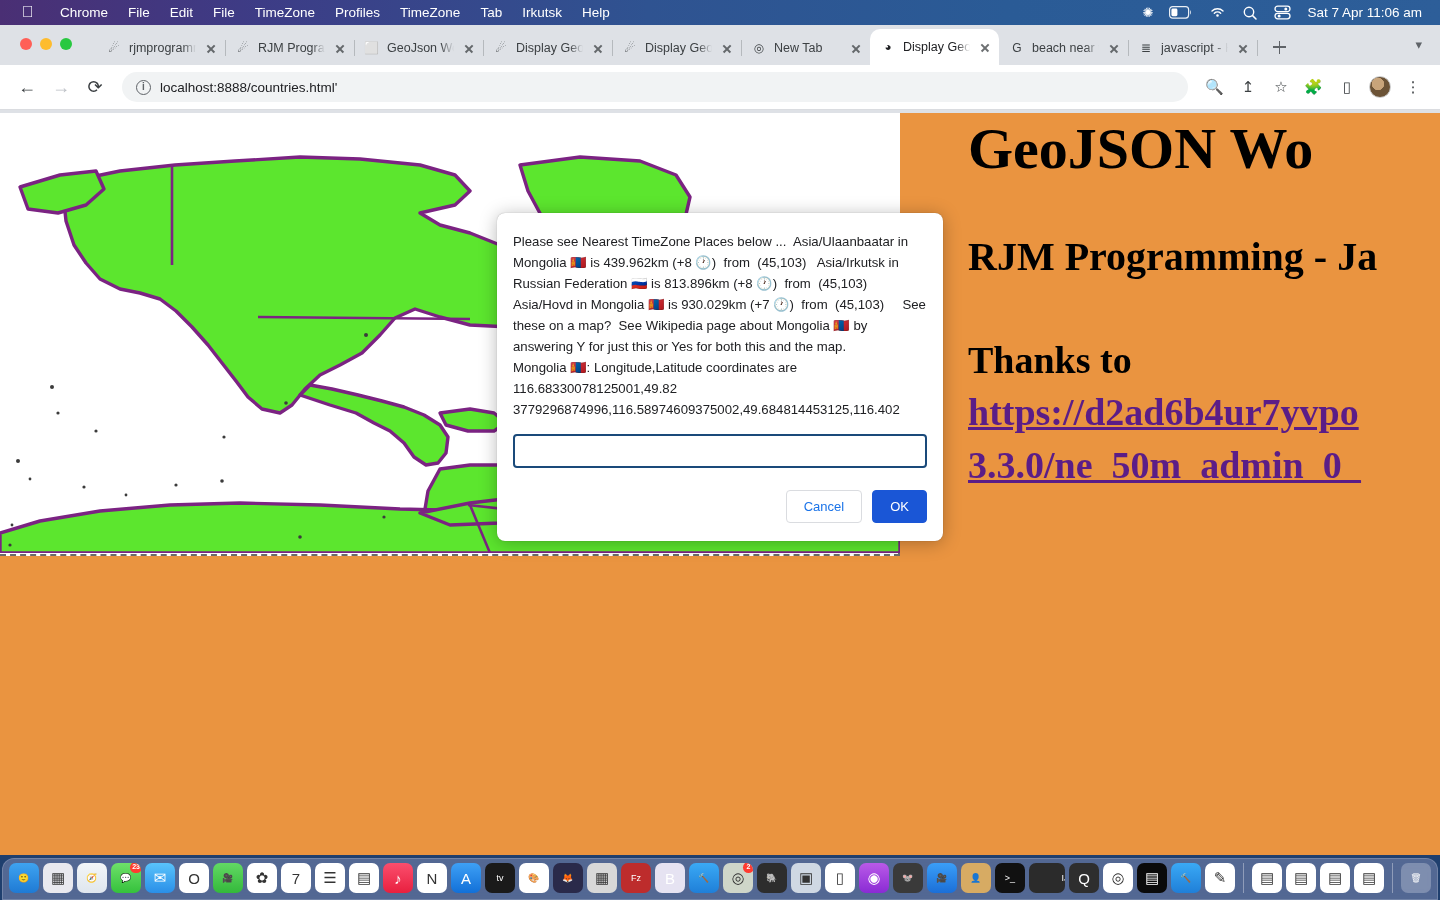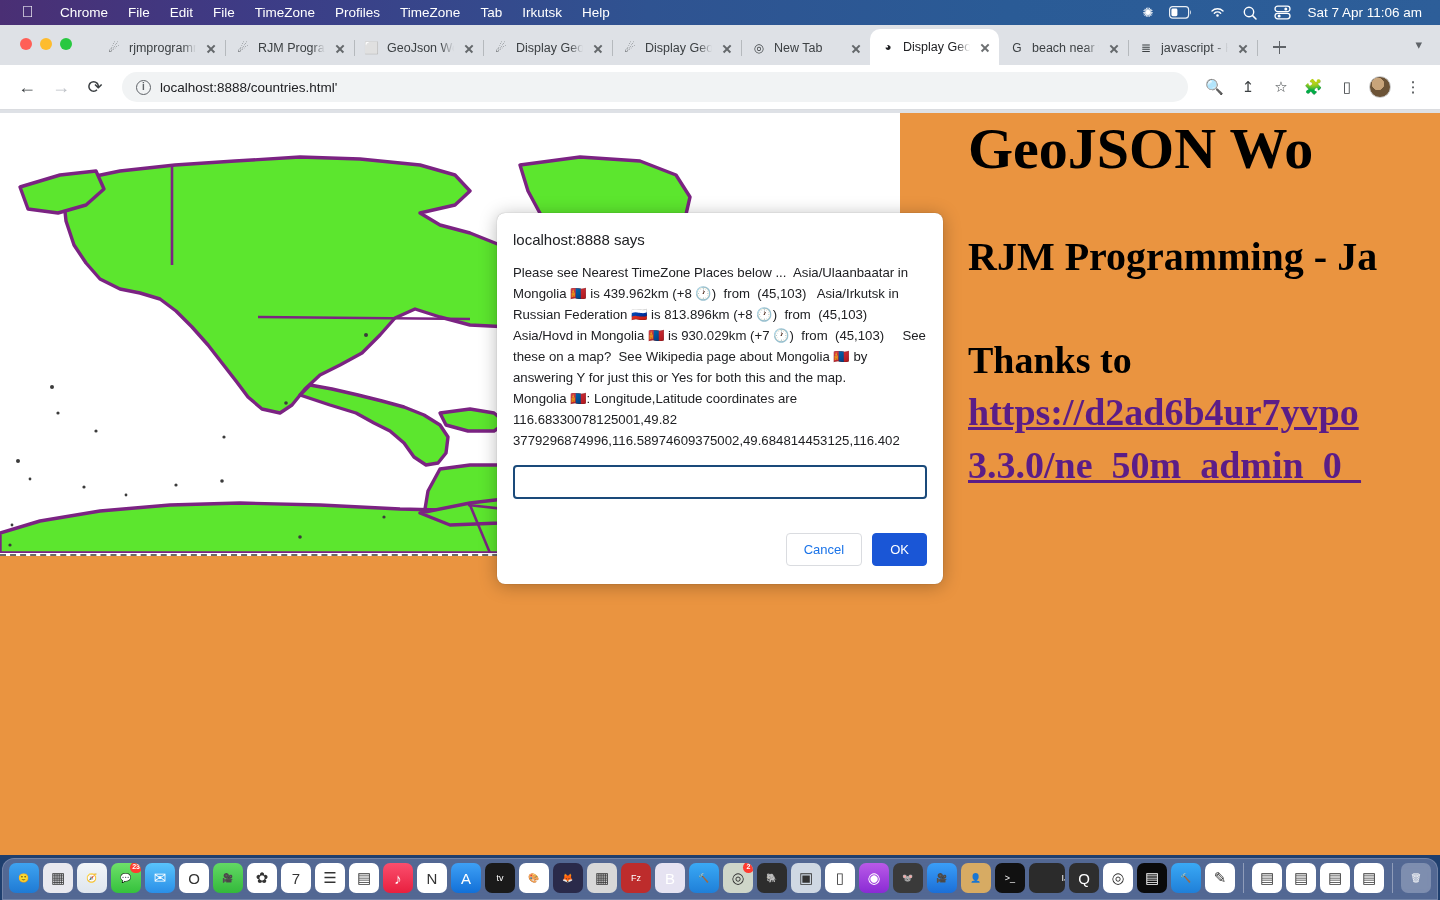--- a/index.html
+++ b/index.html
@@ -98,21 +98,21 @@
     padding:18px 16px 0 16px; font-size:13.2px; color:#202124; z-index:30;
   }
   #dlgtitle{ font-size:15px; font-weight:500; color:#202124; margin-bottom:14px; }
   #dlgmsg{ line-height:21px; color:#202124; font-size:13.2px;
            max-height:185px; overflow:hidden; white-space:pre-wrap; word-break:break-word;}
   #dlginput{
     margin:18px 0 0 0; width:100%; height:34px; border:2px solid #1a4a7a; border-radius:4px;
     font-size:13px; padding:4px 8px; outline:none; color:#202124; background:#fff;
     font-family:"Liberation Sans", sans-serif;
   }
-  #dlgbtns{ display:flex; justify-content:flex-end; gap:10px; padding:22px 0 18px 0;margin-top:12px;}
+  #dlgbtns{ display:flex; justify-content:flex-end; gap:10px; padding:22px 0 18px 0;}
   #dlgbtns button{ font-family:"Liberation Sans", sans-serif; font-size:13px; font-weight:500;
                    border-radius:4px; padding:8px 17px; cursor:default;}
   #btn-cancel{ background:#fff; color:#1a73e8; border:1px solid #dadce0;}
   #btn-ok{ background:#1a56d6; color:#fff; border:1px solid #1a56d6; padding:8px 25px;}
 
   
   #dockwrap{ position:absolute; left:0; bottom:0; width:1440px; height:45px;
              display:flex; align-items:flex-end; justify-content:center; }
   #dock{
     display:flex; align-items:flex-end; gap:4px; height:42px;
@@ -336,21 +336,20 @@
 
   <div id="pagehead">
     <h1>GeoJSON Wo</h1>
     <h2>RJM Programming - Ja</h2>
     <h3>Thanks to</h3>
     <a id="thanksurl" href="#">https://d2ad6b4ur7yvpo
 3.3.0/ne_50m_admin_0_</a>
   </div>
 
   <div id="dialog">
-    <div id="dlgtitle">localhost:8888 says</div>
     <div id="dlgmsg">Please see Nearest TimeZone Places below ...  Asia/Ulaanbaatar in Mongolia 🇲🇳 is 439.962km (+8 🕐)  from  (45,103)   Asia/Irkutsk in Russian Federation 🇷🇺 is 813.896km (+8 🕐)  from  (45,103)   Asia/Hovd in Mongolia 🇲🇳 is 930.029km (+7 🕐)  from  (45,103)     See these on a map?  See Wikipedia page about Mongolia 🇲🇳 by answering Y for just this or Yes for both this and the map.
 Mongolia 🇲🇳: Longitude,Latitude coordinates are 116.68330078125001,49.82 3779296874996,116.58974609375002,49.684814453125,116.402</div>
     <input id="dlginput" type="text" autofocus="" placeholder="" style="">
     <div id="dlgbtns">
       <button id="btn-cancel">Cancel</button>
       <button id="btn-ok">OK</button>
     </div>
   </div>
 </div>
 

